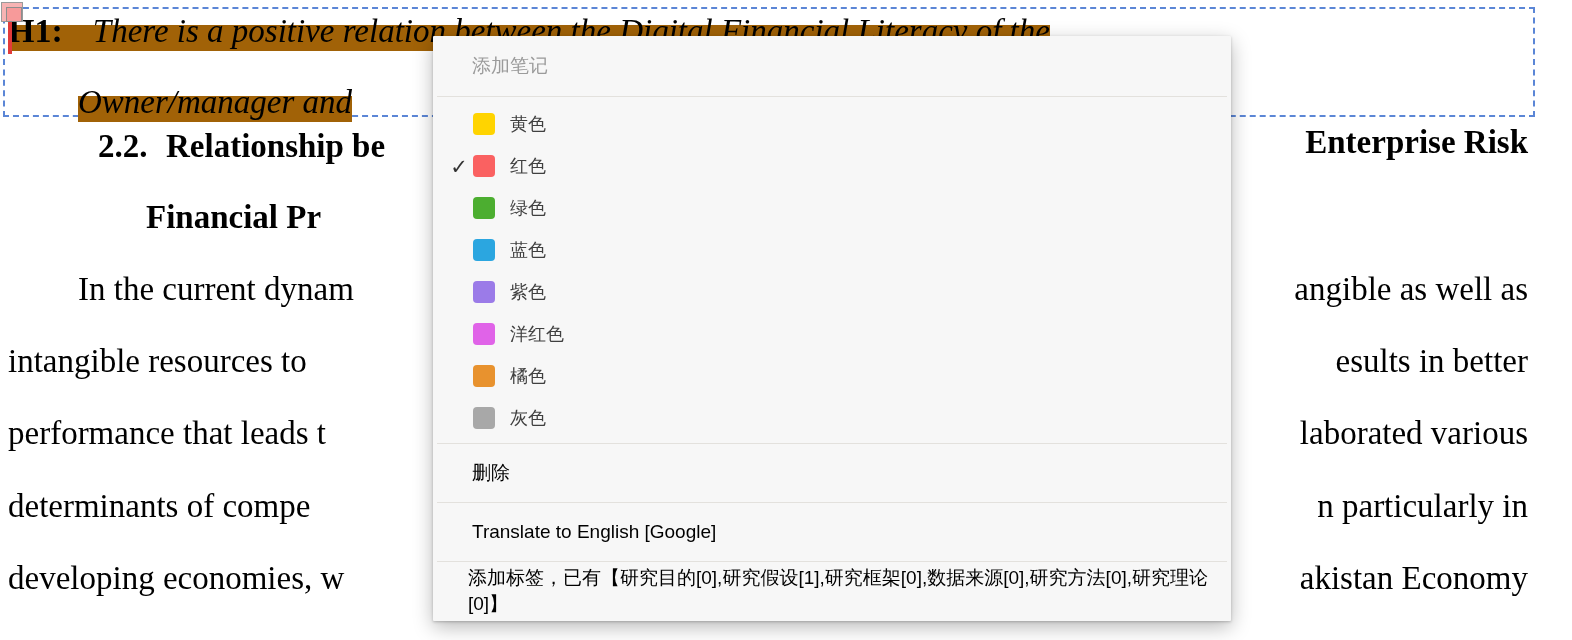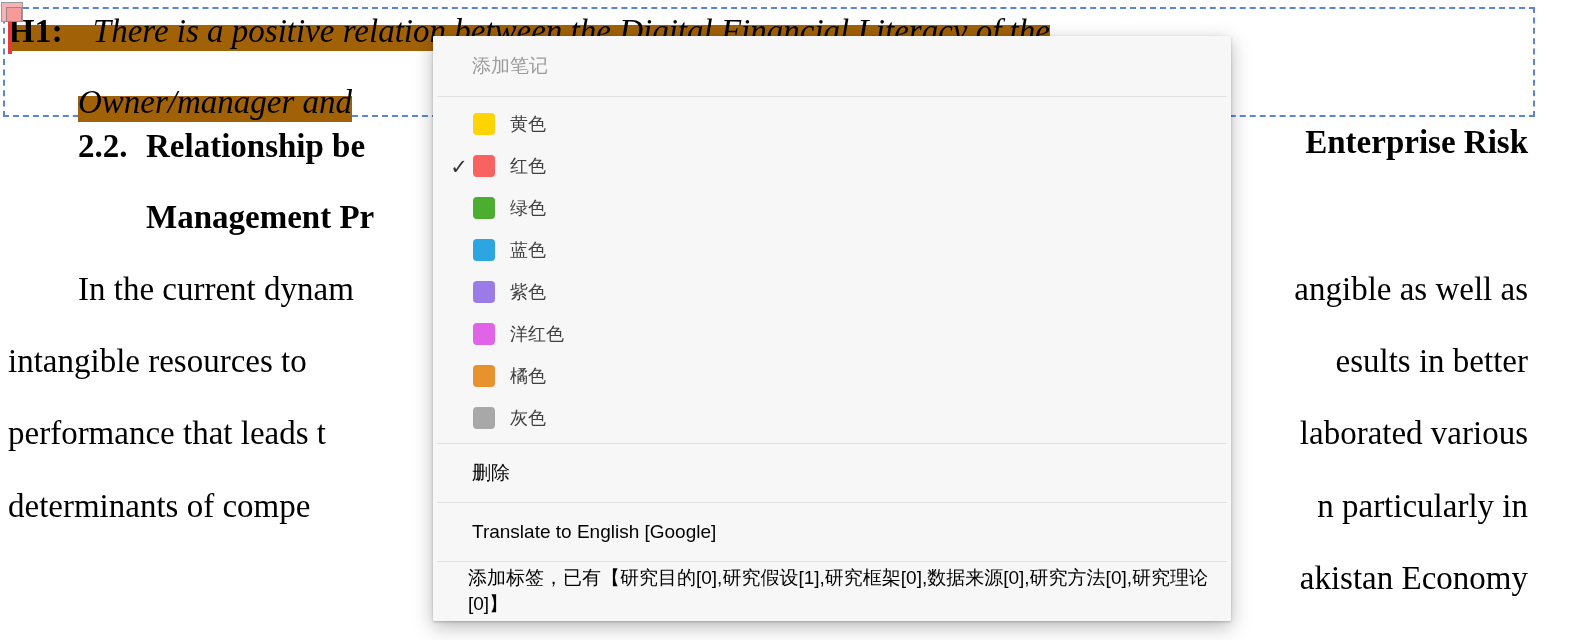--- a/index.html
+++ b/index.html
@@ -107,21 +107,21 @@
 
   
   .heading-l1 {
     position: absolute;
     left: 78px;
     top: 128px;
     font-weight: bold;
     font-size: 33px;
     white-space: nowrap;
   }
-  .heading-num { display: inline-block; width: 68px; }
+  .heading-num { display: inline-block; width: 68px; margin-left: 20px; }
   .heading-right {
     position: absolute;
     right: 44px;
     top: 124px;
     font-weight: bold;
     font-size: 33px;
     white-space: nowrap;
   }
   .heading-l2 {
     position: absolute;
@@ -246,34 +246,35 @@
     </div>
 
     <div class="hyp-line2">
       <span class="hl"><span class="hyp-text">Owner/manager and</span></span>
     </div>
 
     <div class="heading-l1">
       <span class="heading-num">2.2.</span><span>Relationship   be</span>
     </div>
     <div class="heading-right">Enterprise   Risk</div>
-    <div class="heading-l2">Management Pr</div>
+    <div class="heading-l2">Financial Pr</div>
 
     <div class="body-line body-indent r1">In the current dynam</div>
     <div class="body-line body-right r1">angible as well as</div>
 
     <div class="body-line body-left r2">intangible   resources   to</div>
     <div class="body-line body-right r2">esults   in   better</div>
 
     <div class="body-line body-left r3">performance that leads t</div>
     <div class="body-line body-right r3">laborated various</div>
 
     <div class="body-line body-left r4">determinants   of   compe</div>
     <div class="body-line body-right r4">n   particularly   in</div>
 
+    <div class="body-line body-left r5">developing economies, w</div>
     <div class="body-line body-right r5">akistan Economy</div>
   </div>
 
   <div class="menu">
 
     <div class="menu-note">
       <span class="menu-note-placeholder">添加笔记</span>
     </div>
 
     <div class="menu-sep"></div>

